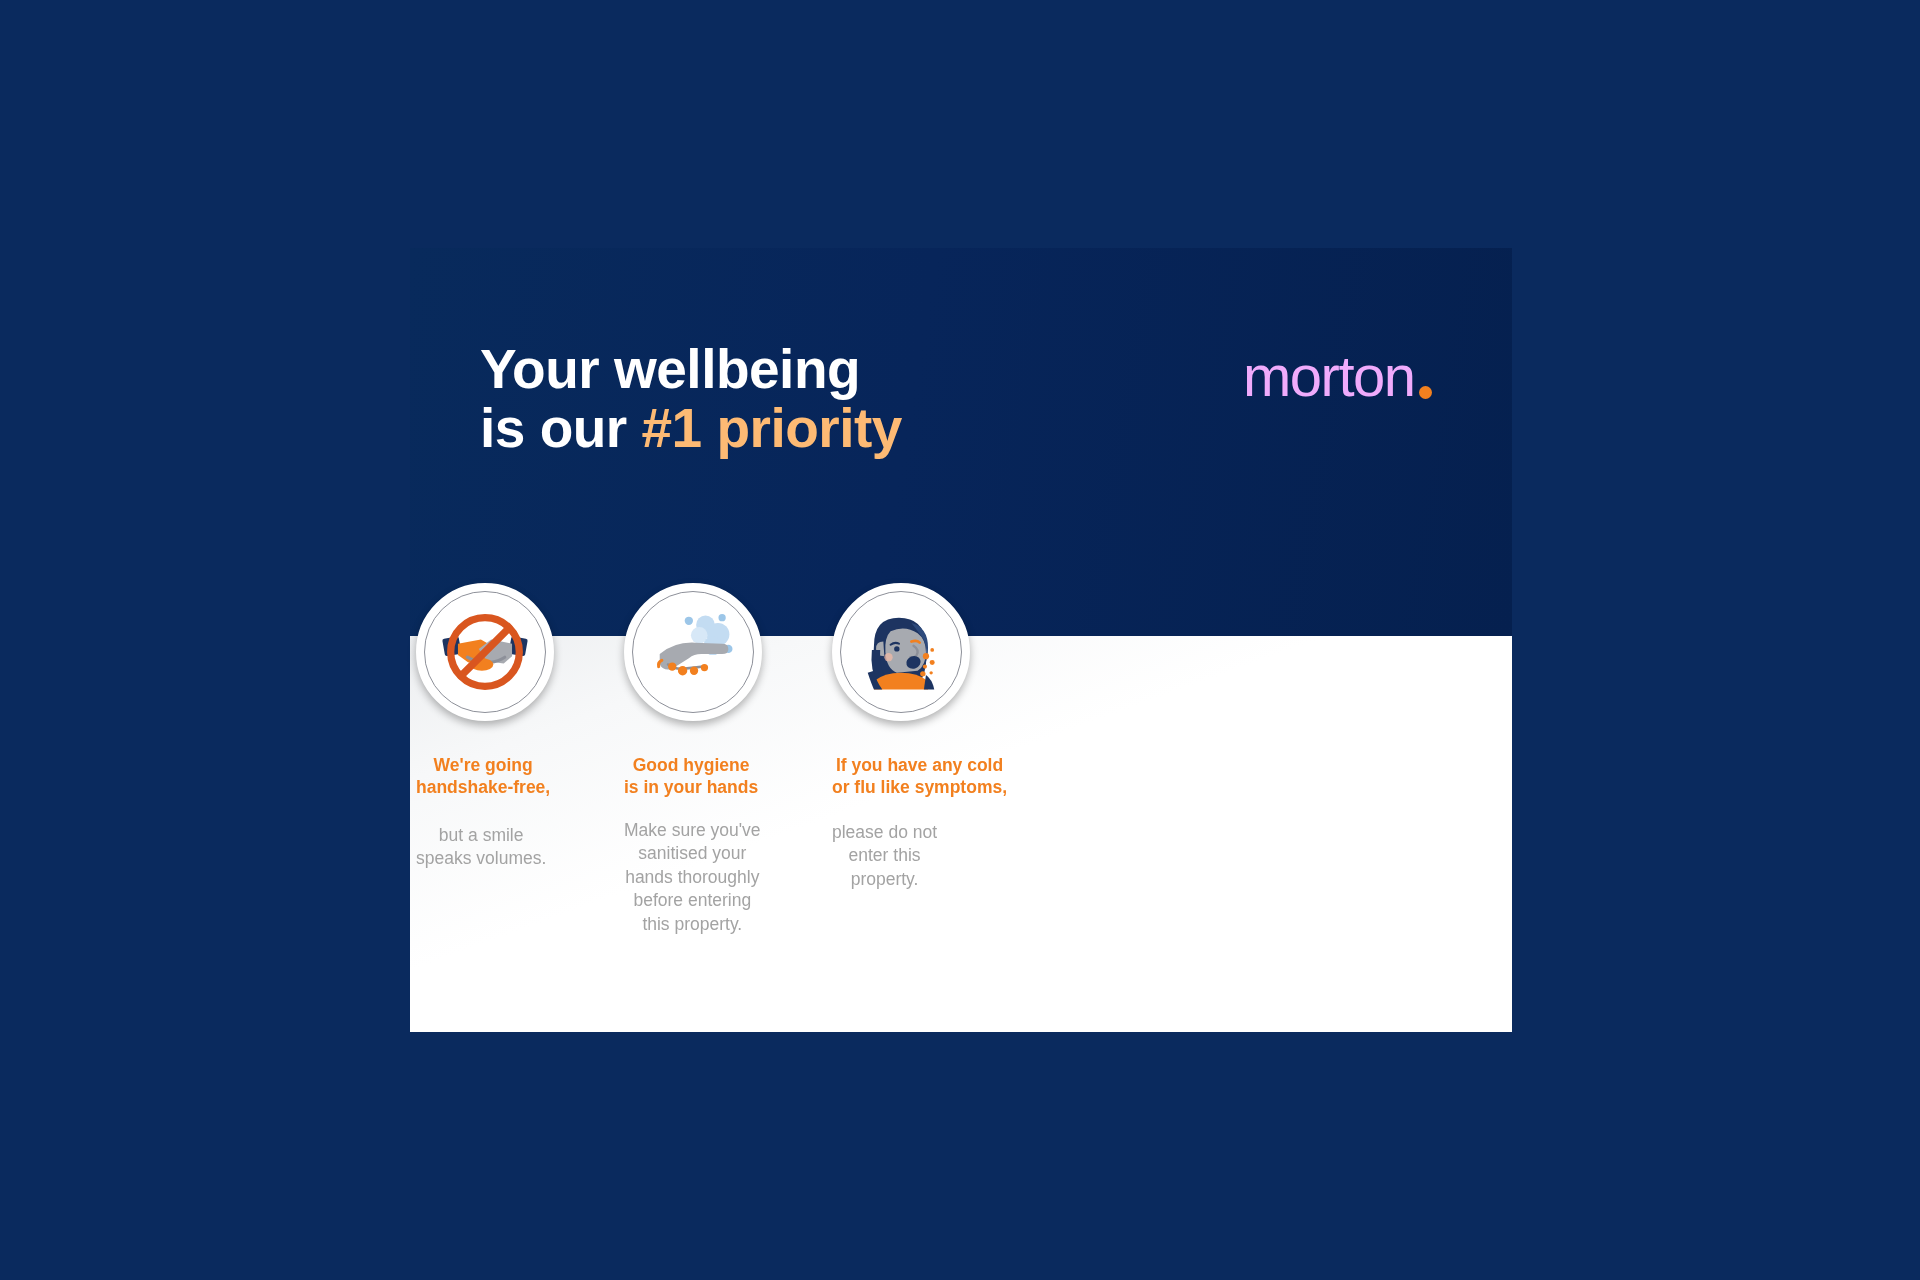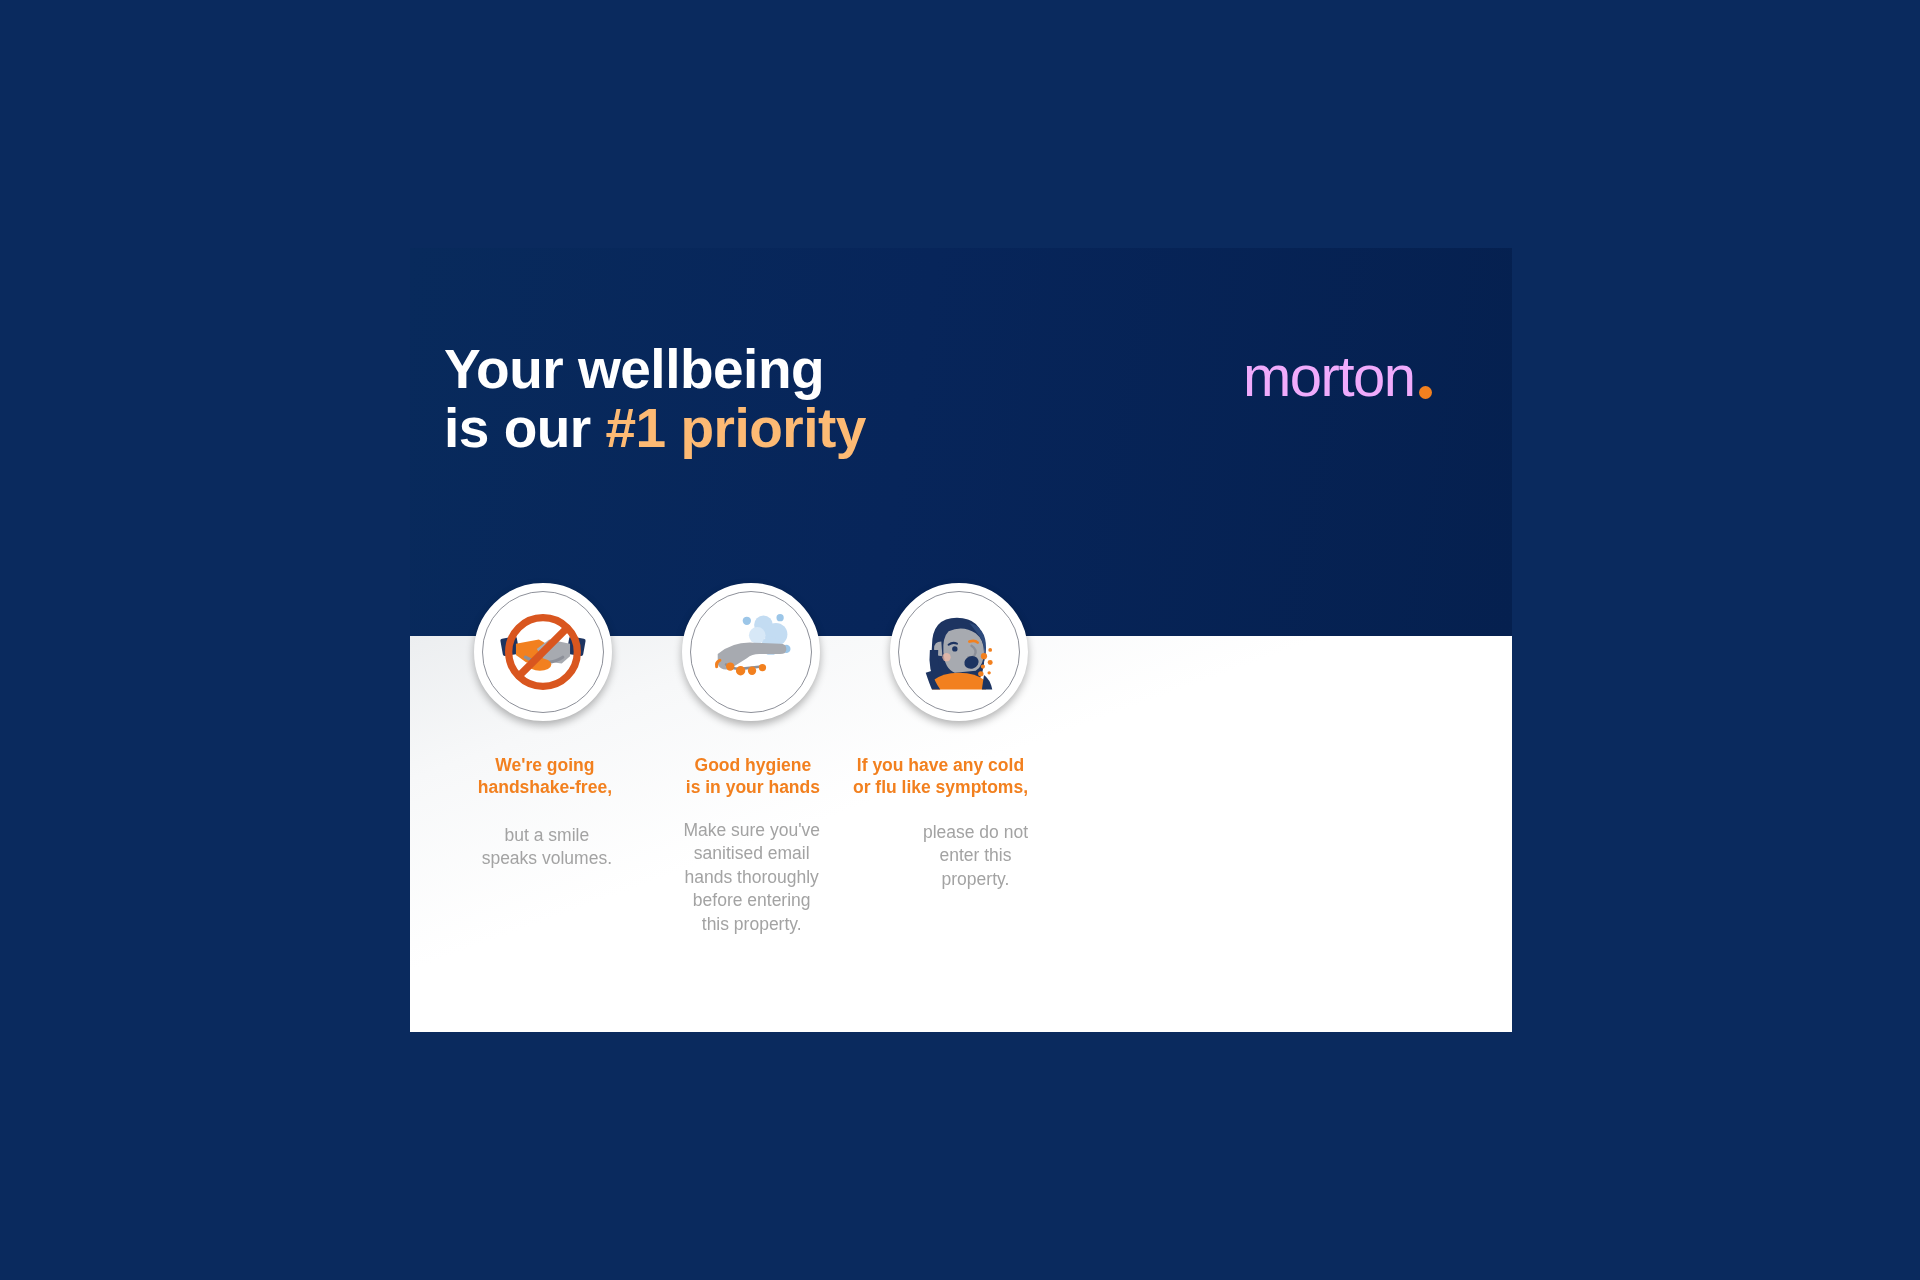--- a/index.html
+++ b/index.html
@@ -38,21 +38,21 @@
     left: 410px;
     top: 636px;
     width: 1102px;
     height: 396px;
     background: linear-gradient(160deg, #eceef0 0%, #f7f8f9 18%, #ffffff 42%, #ffffff 100%);
   }
 
   
   #headline {
     position: absolute;
-    left: 444px;
+    left: 480px;
     top: 340px;
     width: 640px;
     z-index: 4;
   }
   .headline-line {
     font-size: 55px;
     font-weight: bold;
     line-height: 1.08;
     letter-spacing: -0.5px;
     color: #ffffff;
@@ -94,21 +94,21 @@
     top: 583px;
     width: 1102px;
     display: flex;
     z-index: 5;
   }
   .col {
     width: 196px;
     margin: 0 6px;
     display: flex;
     flex-direction: column;
-    align-items: flex-end;
+    align-items: flex-start;
   }
 
   .icon-circle {
     width: 138px;
     height: 138px;
     border-radius: 50%;
     background: #ffffff;
     border: 6px solid #ffffff;
     box-shadow: 0 4px 9px rgba(0,0,0,0.30);
     position: relative;
@@ -209,21 +209,21 @@
           <circle cx="30" cy="64" r="4" fill="#f2801f"></circle>
           <circle cx="40" cy="68" r="4.5" fill="#f2801f"></circle>
           <circle cx="51" cy="68" r="4" fill="#f2801f"></circle>
           <circle cx="61" cy="65" r="3.5" fill="#f2801f"></circle>
           <path d="M20 58 q-4 2 -3 6" stroke="#f2801f" stroke-width="3" fill="none" stroke-linecap="round"></path>
         </svg>
       </div>
       <div class="col-title">Good hygiene
 is in your hands</div>
       <div class="col-body">Make sure you've
-sanitised email
+sanitised your
 hands thoroughly
 before entering
 this property.</div>
     </div>
 
     <div class="col" id="col-2">
       <div class="icon-circle">
         <svg viewBox="0 0 100 100">
           <path d="M24 44 q0 -27 24 -27 q24 0 26 25 q2 22 -4 34 l-42 0 q-6 -14 -4 -32 Z" fill="#1d3461"></path>
           <path d="M40 30 q14 -6 26 2 q8 6 8 18 q0 13 -8 18 l-20 2 q-10 -4 -11 -20 q-1 -14 5 -20 Z" fill="#a7aab0"></path>

